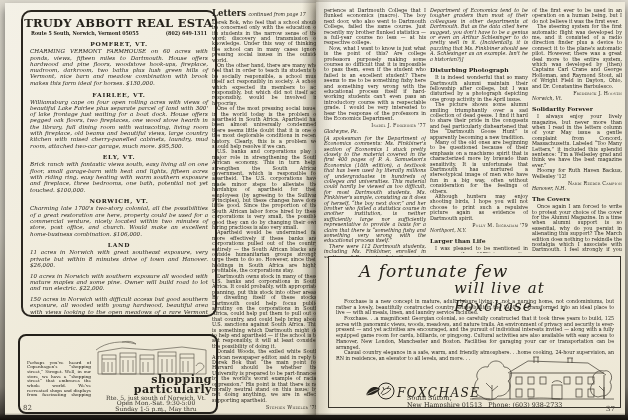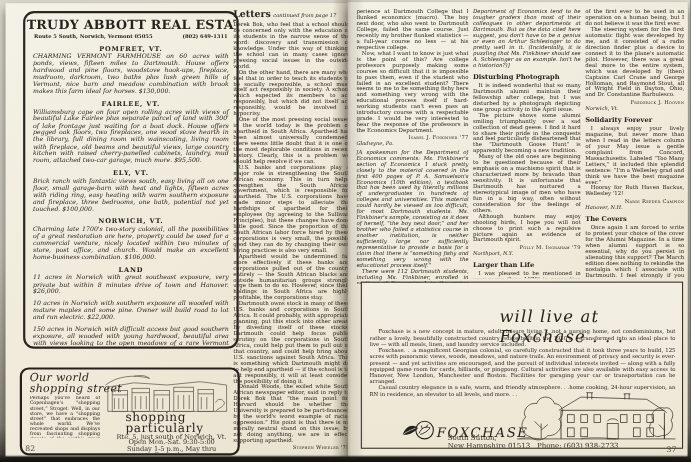--- a/index.html
+++ b/index.html
@@ -50,22 +50,22 @@
   .rcol2 { left:114px; top:6px; width:98px;  height:245px; }
   .rcol3 { left:216px; top:6px; width:90px;  height:245px; }
 
   
   .shop { position:absolute; left:13px; top:331px; width:196px; height:76px;
     border:2px solid #23201a; border-radius:8px; overflow:hidden; }
   .shop-title { position:absolute; left:7px; top:3px; font-style:italic; font-size:10px; line-height:10px; letter-spacing:.3px; }
   .shop-body-clip { position:absolute; left:7px; top:24px; width:64px; height:38px; overflow:hidden; }
   .shop-body { font-size:9.5px; line-height:10.3px; text-align:justify; }
   .shop-art { position:absolute; left:72px; top:2px; }
-  .shop-logo { position:absolute; left:94px; top:39px; width:98px; text-align:left;
-    font-weight:normal; font-size:11px; line-height:10px; letter-spacing:.5px; }
+  .shop-logo { position:absolute; left:94px; top:39px; width:98px; text-align:right;
+    font-weight:bold; font-size:11px; line-height:10px; letter-spacing:.5px; }
   .shop-addr { position:absolute; left:80px; top:59px; width:112px; text-align:center; font-size:6px; line-height:5.4px; color:#35322b; }
   .pagenum { position:absolute; font-size:7px; color:#4d4940; z-index:5; }
   .pn82 { left:18px; top:401px; }
   .pn83 { left:290px; top:403px; }
 
   
   .fox { position:absolute; left:12px; top:254px; width:291px; height:150px;
     border:1.5px solid #38342c; overflow:hidden;
     background:linear-gradient(180deg,#f3efe3,#ece6d3); }
   .fox-t1 { position:absolute; left:30px; top:4px;  font-style:italic; font-size:17px; letter-spacing:1px; }
@@ -143,24 +143,20 @@
         <p class="lp">Apartheid would be undermined far more effectively if these banks and corporations pulled out of the country entirely — the South African blacks and outside humanitarian groups strongly urge them to do so. However, since their holdings in South Africa are highly profitable, the corporations stay.</p>
         <p class="lp">Dartmouth owns stock in many of these U.S. banks and corporations in South Africa. It could probably, with appropriate planning, put this stock into other areas. By divesting itself of these stocks, Dartmouth could help focus public scrutiny on the corporations in South Africa, could help put them to pull out of that country, and could help bring about U.S. sanctions against South Africa. This is something which Dartmouth might do to help end apartheid — if the school is to act responsibly, it will at least consider the possibility of doing it.</p>
         <p class="lp">Donald Woods, the exiled white South African newspaper editor, said in reply to Derek Bok that “the main point for Harvard should be whether the University is prepared to be part-financed by the world's worst example of racial oppression.” His point is that there is no morally neutral stand on this issue; by not doing anything, we are in effect supporting apartheid.</p>
         <div class="sig">Stephen Wheeler '79</div>
         <div class="pl">Hanover, N.H.</div>
 
       </div>
     </div>
 
     <div class="shop">
-      <div class="shop-title">
-        <div>Our world</div>
-        <div>shopping street</div>
-      </div>
       <div class="shop-body-clip">
         <div class="sh45 shop-body">
           <div>Perhaps you've heard of Copenhagen's “shopping street,” Stroget. Well, in our store, we have a “shopping street” that embraces the whole world. We've recreated shops and displays from fascinating shopping streets of the earth's great cities. On this one street you'll find over 3,000 different hand-crafted gifts from over 30 lands. Come in soon for a stroll.</div>
 
         </div>
       </div>
       <span class="shop-art">
         <svg width="118" height="40" viewBox="0 0 118 40" fill="none" stroke="#4a463c" stroke-width="0.7" opacity="0.85">
           <path d="M4 12 C14 4 30 2 44 6 C40 3 36 3 30 4"></path>
           <path d="M6 14 L6 36 L114 36 L114 12"></path>
@@ -229,20 +225,21 @@
         <p class="lp">Hooray for Ruth Haven Backus, Wellesley '12!</p>
         <div class="sig">Nardi Reeder Campion</div>
         <div class="pl">Hanover, N.H.</div>
         <div class="lh">The Covers</div>
         <p class="lp">Once again I am forced to write to protest your choice of the cover for the Alumni Magazine. In a time when alumni support is so essential, why do you persist in alienating this support? The March edition does nothing to rekindle the nostalgia which I associate with Dartmouth. I feel strongly if you polled the alumni — and the magazine is for the alumni — very few would approve of this cover and many of the choices of the last year or so. What is wrong with Dartmouth scenes? We never tire of them.</p>
 
       </div>
     </div>
 
     <div class="fox">
+      <div class="fox-t1">A fortunate few</div>
       <div class="fox-t2">will live at Foxchase . . .</div>
       <div class="fox-body-clip">
         <div class="sh45 fox-body">
           <p>Foxchase is a new concept in mature, adult, leisure living. . .not a nursing home, not condominiums, but rather a lovely, beautifully constructed country estate built in the 1930's. . .transformed into an ideal place to live — with all meals, linen, and laundry service included.</p>
           <p>Foxchase. . .a magnificent Georgian colonial, so carefully constructed that it took three years to build, 125 acres with panoramic views, woods, meadows, and nature trails. An environment of privacy and security is ever-present — and yet activities are encouraged, and the pursuit of individual interests invited — along with a fully equipped game room for cards, billiards, or pingpong. Cultural activities are also available with easy access to Hanover, New London, Manchester and Boston. Facilities for garaging your car or transportation can be arranged.</p>
           <p>Casual country elegance in a safe, warm, and friendly atmosphere. . .home cooking, 24-hour supervision, an RN in residence, an elevator to all levels, and more. . .</p>
         </div>
       </div>
       <div class="fox-logo">
         <span>

